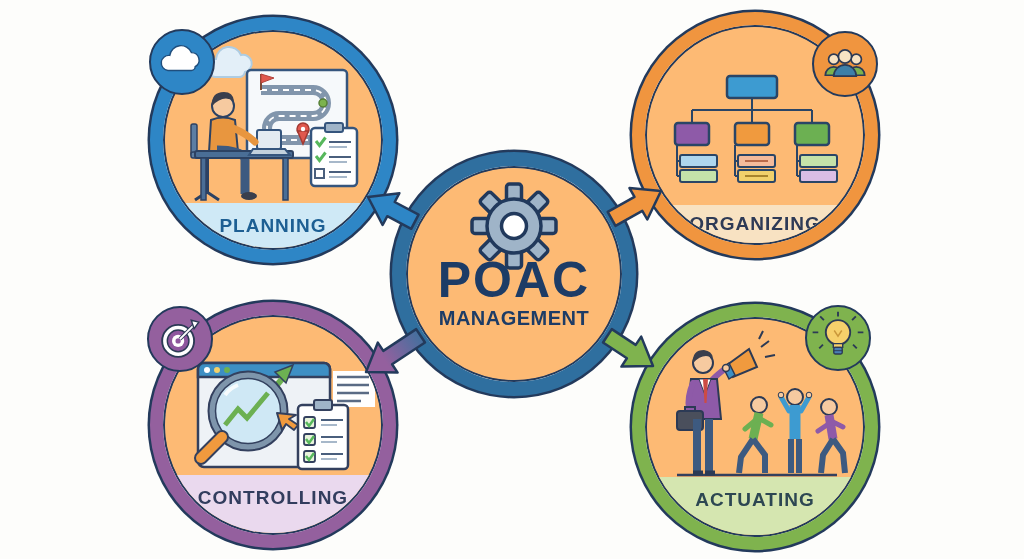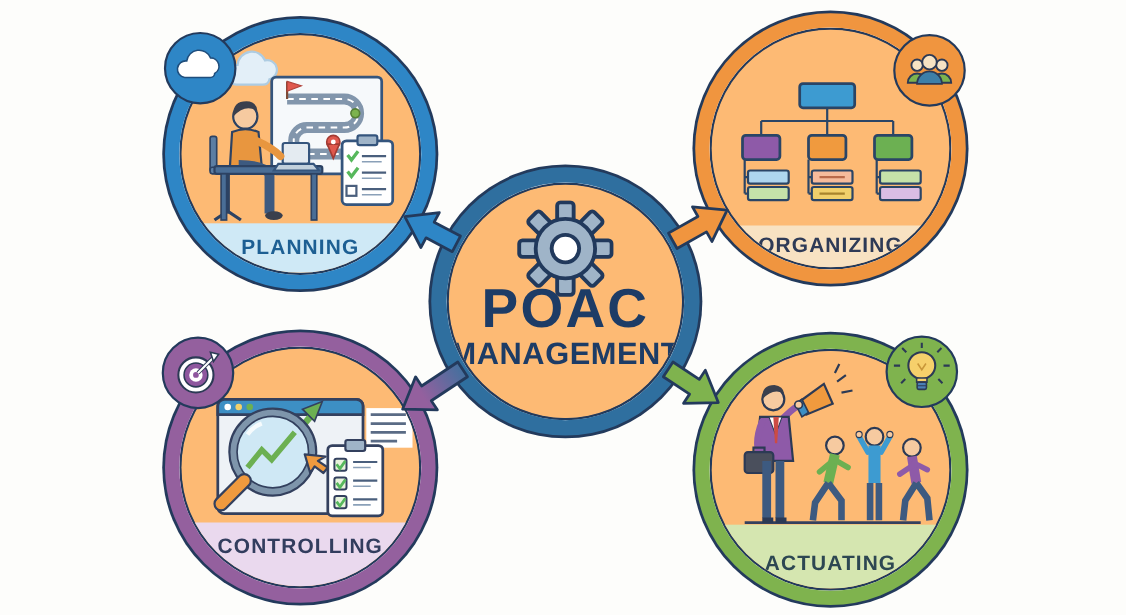--- a/index.html
+++ b/index.html
@@ -15,35 +15,35 @@
   .circle.controlling{left:150px;top:302px;width:246px;height:246px;border-color:var(--c-controlling);}
   .circle.actuating{left:632px;top:304px;width:246px;height:246px;border-color:var(--c-actuating);}
   .circle.center{left:392px;top:152px;width:244px;height:244px;border-width:14px;border-color:var(--c-center-ring);z-index:2;}
 
   .circle-inner{position:absolute;inset:2px;border-radius:50%;overflow:hidden;background:#fdba74;}
 
   .band{position:absolute;left:0;right:0;bottom:0;display:flex;align-items:center;justify-content:center;}
   .planning .band{height:45px;background:var(--c-planning-band);}
   .organizing .band{height:38px;background:var(--c-organizing-band);}
   .controlling .band{height:58px;background:var(--c-controlling-band);align-items:flex-start;padding-top:12px;box-sizing:border-box;margin-top:30px;}
-  .actuating .band{height:58px;background:var(--c-actuating-band);align-items:flex-start;padding-top:25px;box-sizing:border-box;}
+  .actuating .band{height:58px;background:var(--c-actuating-band);align-items:flex-start;padding-top:12px;box-sizing:border-box;}
 
   .band-label{font-weight:700;font-size:19px;letter-spacing:1px;white-space:nowrap;}
   .planning .band-label{color:var(--c-planning-label);}
   .organizing .band-label{color:var(--c-organizing-label);}
   .controlling .band-label{color:var(--c-controlling-label);}
   .actuating .band-label{color:var(--c-actuating-label);}
 
   .scene{position:absolute;inset:0;width:100%;height:100%;}
 
   
   .gear{position:absolute;left:50%;top:14px;transform:translateX(-50%);}
   .center-text{position:absolute;left:0;right:0;top:86px;text-align:center;color:var(--c-center-text);}
   .center-text .poac{font-size:50px;font-weight:700;letter-spacing:2px;line-height:1.05;}
-  .center-text .sub{font-size:28px;font-weight:700;letter-spacing:0.5px;line-height:1.1;}
+  .center-text .sub{font-size:20px;font-weight:700;letter-spacing:0.5px;line-height:1.1;}
 
   
   .badge{position:absolute;width:66px;height:66px;border-radius:50%;z-index:3;
          box-sizing:border-box;border:2.5px solid var(--c-outline,#233a5c);}
   .badge svg{position:absolute;inset:0;width:100%;height:100%;}
   .badge.planning-badge{left:149px;top:29px;background:var(--c-planning);}
   .badge.organizing-badge{left:812px;top:31px;background:var(--c-organizing);}
   .badge.controlling-badge{left:147px;top:306px;background:var(--c-controlling);}
   .badge.actuating-badge{left:805px;top:305px;background:var(--c-actuating);}
 

